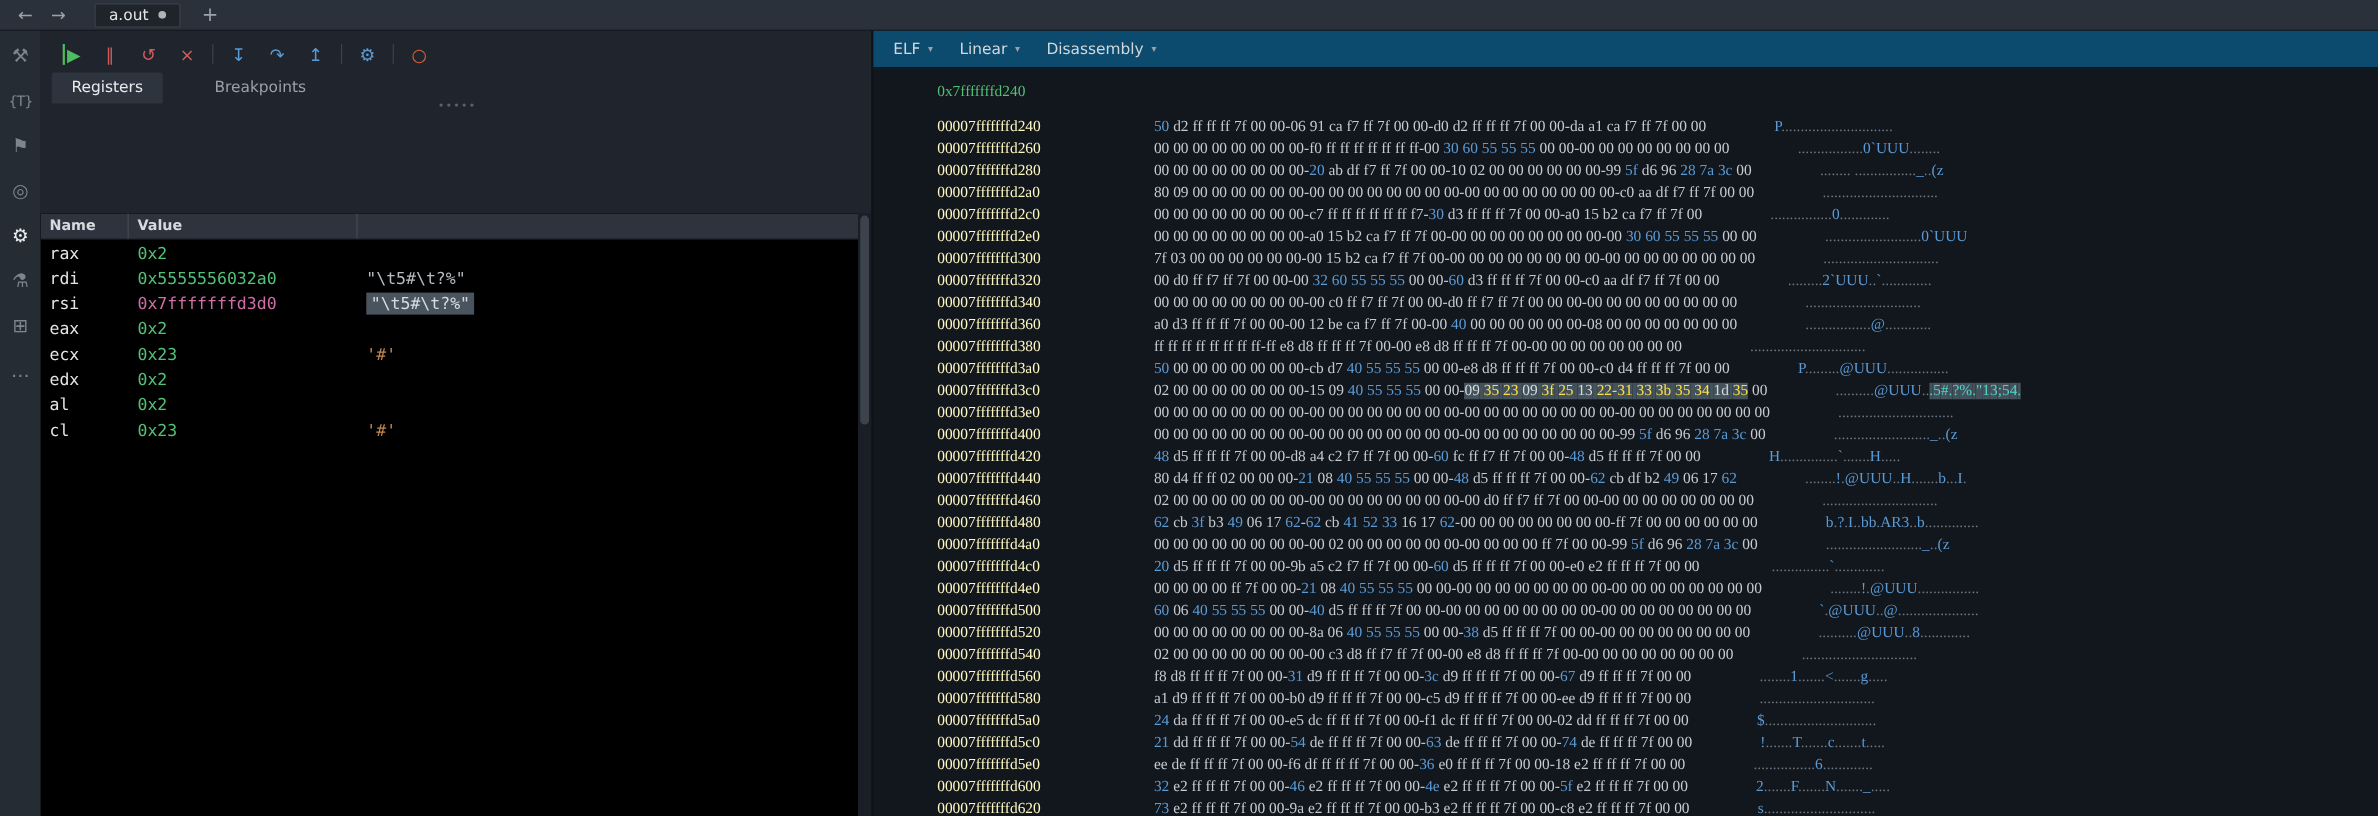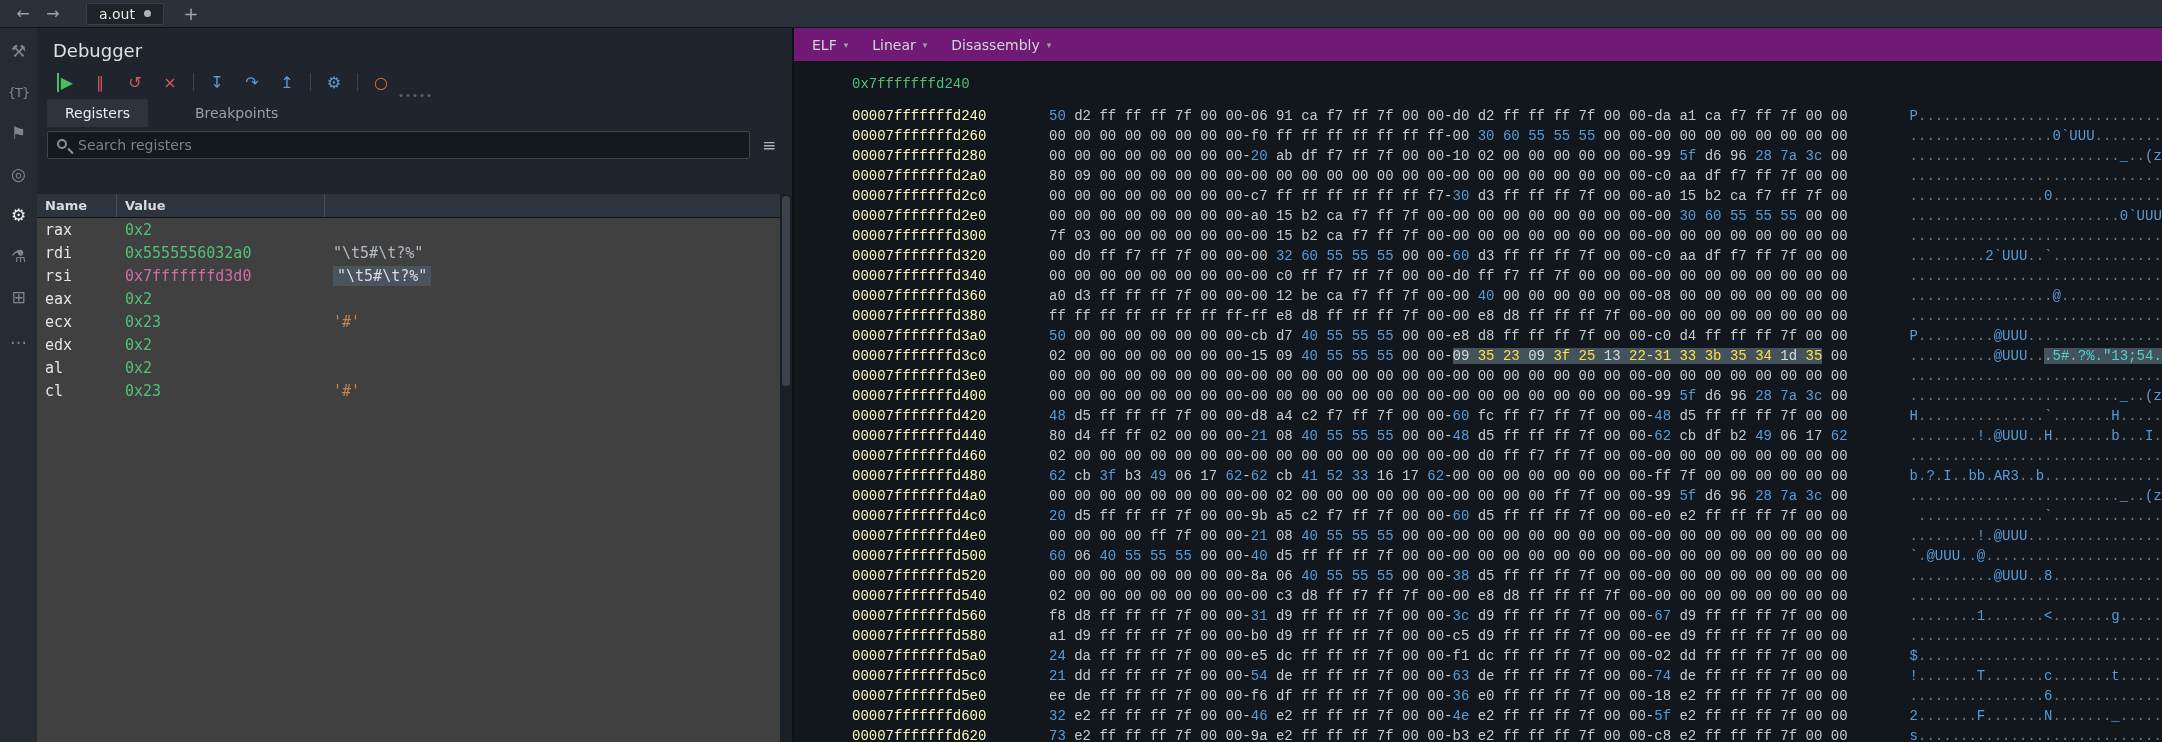--- a/index.html
+++ b/index.html
@@ -51,21 +51,21 @@
     color:#cfd4d9; font-size:14px; font-family:inherit; padding-left:30px; }
   .searchbox input::placeholder { color:#7b828b; }
   .mag { position:absolute; left:9px; top:7px; width:10px; height:10px;
     border:2px solid #8a9199; border-radius:50%; }
   .mag::after { content:""; position:absolute; left:8px; top:9px; width:7px; height:2px;
     background:#8a9199; transform:rotate(45deg); }
   .menu-btn { width:26px; height:26px; display:flex; align-items:center; justify-content:center;
     color:#aab0b7; font-size:17px; }
   
   .regtable { position:absolute; left:0; right:12px; top:166px; bottom:0;
-    background:#404040; font-family:"DejaVu Sans Mono", monospace; font-size:15px;
+    background:#000000; font-family:"DejaVu Sans Mono", monospace; font-size:15px;
     overflow:hidden; }
   .reg-header { height:24px; background:#2e343d; display:flex; align-items:stretch;
     font-family:"DejaVu Sans", sans-serif; font-size:13px; font-weight:bold; color:#d7dbdf;
     border-bottom:1px solid #0e1116; }
   .colh { display:flex; align-items:center; padding-left:8px; border-right:1px solid #454c56; }
   .colh.c0 { width:80px; }
   .colh.c1 { width:208px; }
   .colh.c2 { flex:1; justify-content:center; padding-left:0; border-right:none; }
   .reg-row { height:23px; display:flex; align-items:center; }
   .reg-name { width:80px; padding-left:8px; color:#e2e5e8; flex:none; }
@@ -74,27 +74,27 @@
   .val-pink { color:#cf6ea6; }
   .reg-hint { margin-left:8px; }
   .hint-string { color:#b6bcc2; }
   .hint-selected { background:#4a545f; color:#d8dcdf; padding:1px 4px; }
   .hint-char { color:#c08552; }
   .reg-scrollbar { position:absolute; right:0; top:166px; width:12px; bottom:0; background:#1a1f26; }
   .reg-scrollbar .thumb { position:absolute; left:2px; top:2px; width:8px; height:190px;
     background:#3c434d; border-radius:4px; }
   
   .hexpanel { position:absolute; left:794px; top:28px; right:0; bottom:0; background:#12161d; }
-  .hex-controls { height:34px; background:#701a75; border-bottom:1px solid #0e1116;
+  .hex-controls { height:34px; background:#0c4a6e; border-bottom:1px solid #0e1116;
     display:flex; align-items:center; gap:4px; padding-left:8px; }
   .hx-dd { display:flex; align-items:center; gap:7px; padding:4px 10px; font-size:14px;
     color:#d3d7db; }
   .hx-dd .caret { font-size:9px; color:#9aa1a8; }
   .hex-body { position:absolute; left:0; right:0; top:34px; bottom:0; overflow:hidden;
-    font-family:Liberation Mono, monospace; font-size:14px; }
+    font-family:Liberation Serif, serif; font-size:14px; }
   .hex-head { position:absolute; left:58px; top:14px; color:#52c077; }
   #hex-rows { position:absolute; left:0; right:0; top:44px; }
   .hex-row { height:20px; line-height:20px; display:flex; white-space:pre; }
   .hx-addr { color:#fef9c3; margin-left:58px; width:197px; flex:none; }
   .hx-bytes { color:#c6cbd1; flex:none; }
   .hx-bytes .b.p { color:#5b9bd5; }
   .hx-bytes .sel { background:#44525c; color:#d5dade; }
   .hx-bytes .b.p.sel { color:#fde047; }
   .hx-ascii { margin-left:62px; color:#6f7780; flex:none; }
   .hx-ascii .p { color:#5b9bd5; }
@@ -141,21 +141,20 @@
     </div>
     <div class="rail-item">
       <span>⊞</span>
     </div>
     <div class="rail-item">
       <span>…</span>
     </div>
   </div>
 
 <div class="panel">
-  <div class="panel-title">Debugger</div>
   <div class="toolbar" id="dbg-toolbar">
       <div class="tb-btn bar">
         <span class="g" style="color: rgb(77, 189, 95);">▶</span>
       </div>
       <div class="tb-btn">
         <span class="g" style="color: rgb(208, 92, 92);">∥</span>
       </div>
       <div class="tb-btn">
         <span class="g" style="color: rgb(208, 92, 92);">↺</span>
       </div>
@@ -185,29 +184,20 @@
       <i></i>
       <i></i>
       <i></i>
       <i></i>
       <i></i>
     </div>
   <div class="tabs" id="dbg-tabs">
       <div class="tab-btn active">Registers</div>
       <div class="tab-btn">Breakpoints</div>
     </div>
-  <div class="search-row">
-    <div class="searchbox">
-      <span class="mag"></span>
-      <input placeholder="Search registers" style="">
-    </div>
-    <div class="menu-btn">
-      <span>≡</span>
-    </div>
-  </div>
   <div class="regtable">
     <div class="reg-header" id="reg-header">
         <div class="colh c0">Name</div>
         <div class="colh c1">Value</div>
       </div>
     <div id="reg-rows">
         <div class="reg-row">
           <span class="reg-name">rax</span>
           <span class="reg-value val-green">0x2</span>
         </div>

